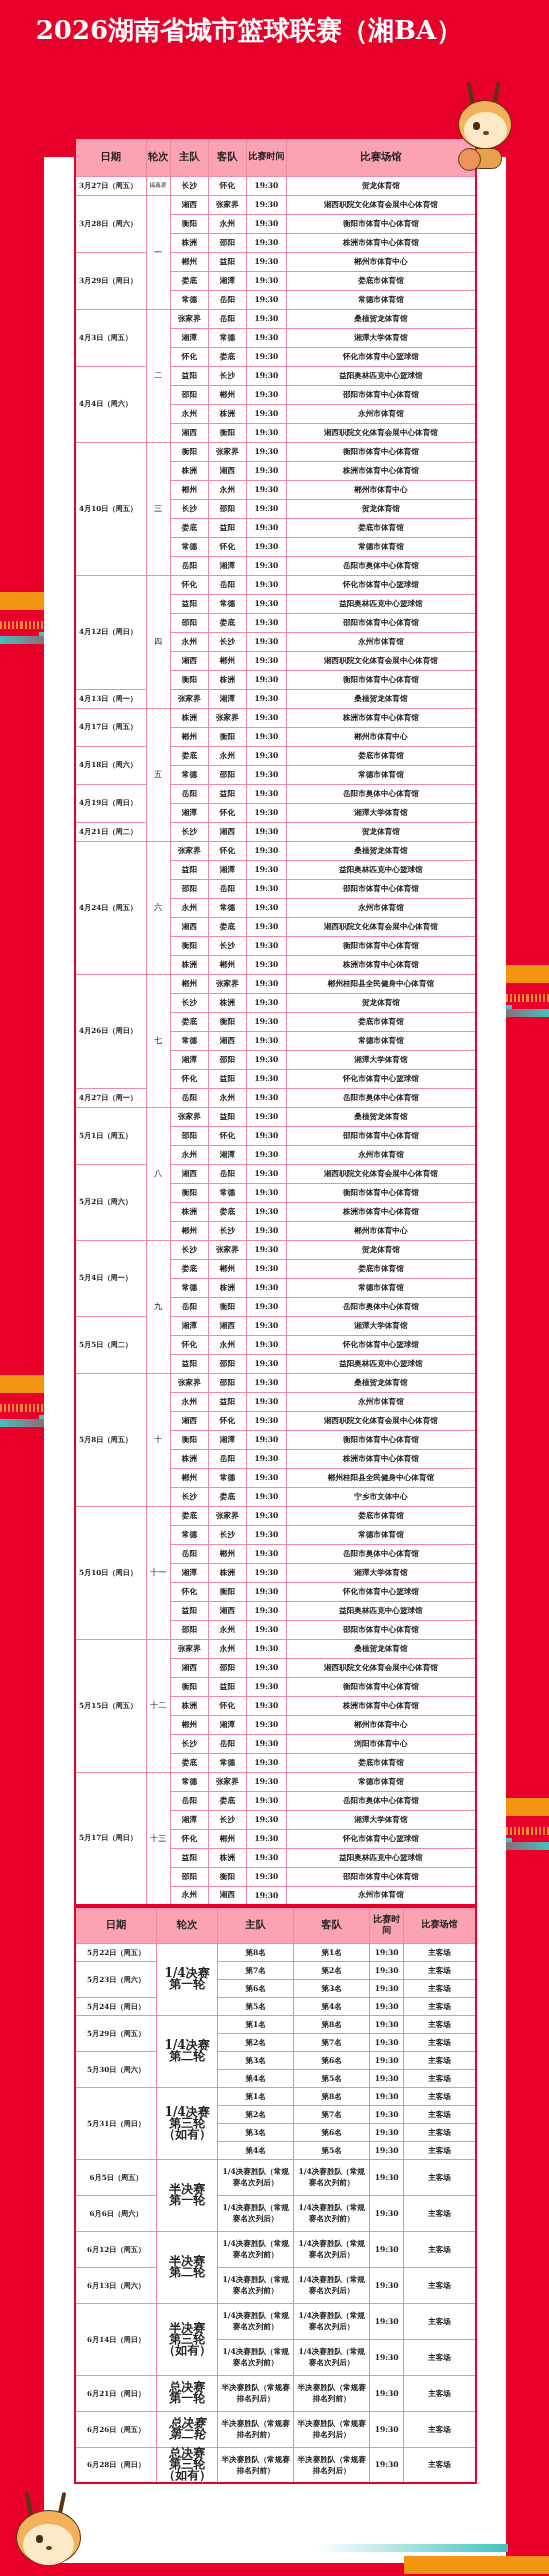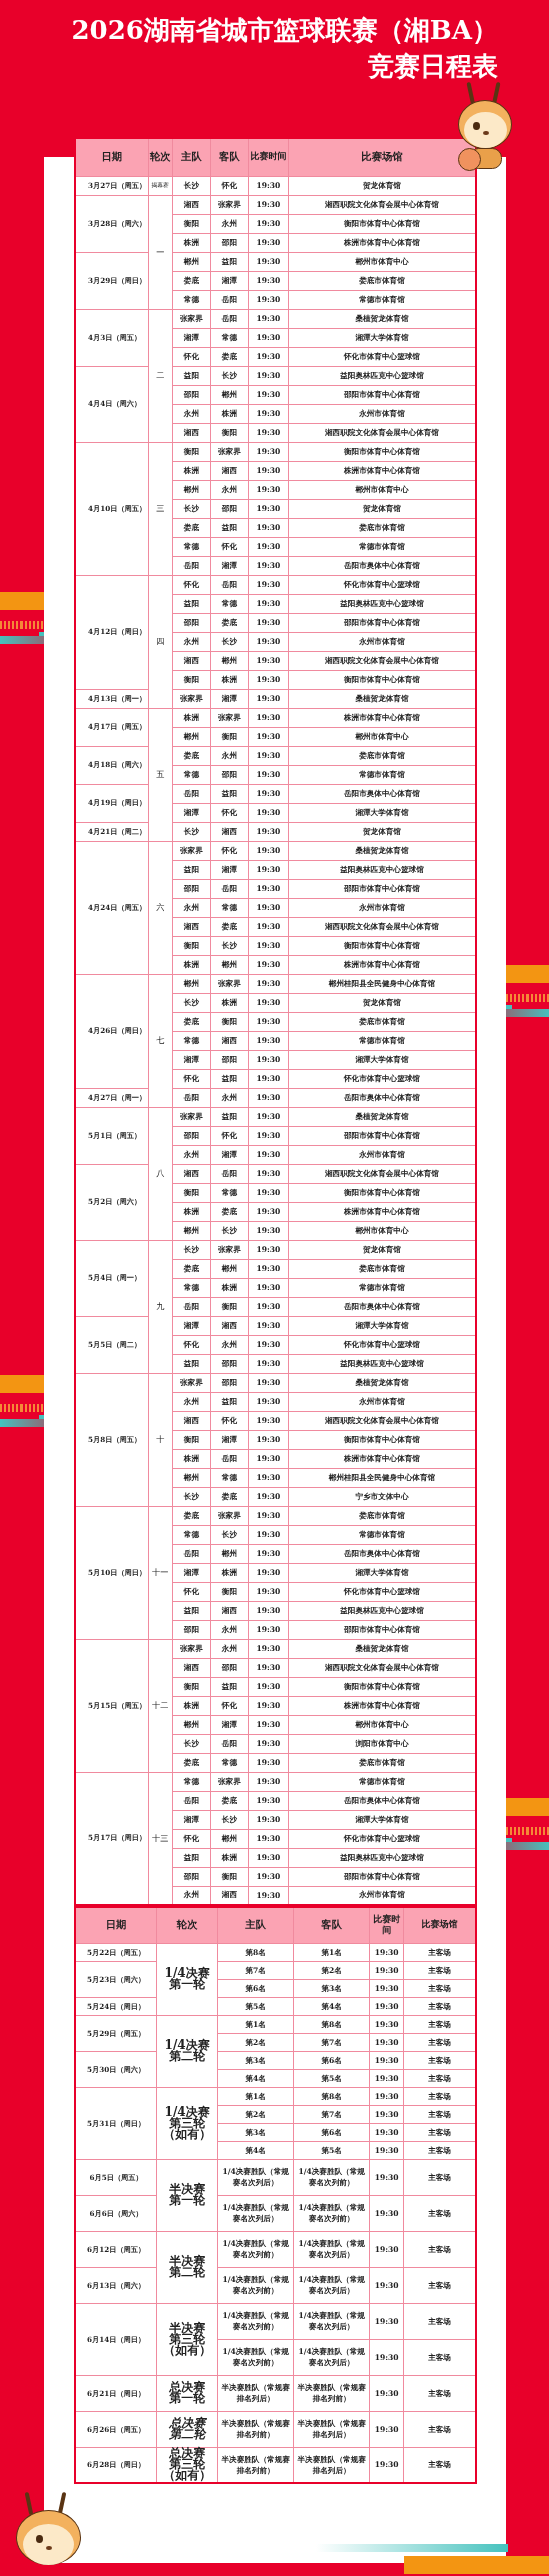--- a/index.html
+++ b/index.html
@@ -6,21 +6,21 @@
   html, body { width: 550px; }
   body {
     background: #E8002A;
     font-family: "DejaVu Serif", "Liberation Serif", serif;
     position: relative;
     height: 2576px;
     overflow: hidden;
   }
   .title-wrap {
     position: absolute; left: 0; top: 12.4px; width: 498px;
-    text-align: right; color: #fff;
+    text-align: center; color: #fff;
   }
   .title-line1 { font-size: 26px; font-weight: bold; letter-spacing: 0px; line-height: 36px; }
   .title-line2 { font-size: 26px; font-weight: bold; line-height: 36px; }
   .panel {
     position: absolute; left: 44px; top: 157px; width: 462px; height: 2406px;
     background: #fff;
   }
   table.sched {
     position: absolute; border-collapse: collapse;
     border: 2.1px solid #E8002A;
@@ -38,21 +38,21 @@
     white-space: nowrap;
   }
   table.sched th {
     background: #FBA3B3;
     font-size: 10.3px;
     color: #222;
   }
   #t1 { left: 74px; top: 137px; width: 403px; }
   #t1 th { height: 38px; }
   #t1 td { height: 19px; }
-  #t1 td.date { text-align: left; padding-left: 12px; font-size: 7.2px; }
+  #t1 td.date { text-align: left; padding-left: 3px; font-size: 7.2px; }
   #t1 td.round { font-size: 8.2px; font-weight: normal; }
   #t1 td.opener { font-size: 5.8px; }
   #t1 td.venue { font-size: 7.6px; }
   #t1 th.small { font-size: 9px; line-height: 11.7px; }
 
   #t2 { left: 74px; top: 1906px; width: 403px; }
   #t2 th { height: 36px; }
   #t2 th.small { font-size: 9px; line-height: 11.7px; }
   #t2 td { height: 18px; }
   #t2 td.tall { height: 36px; line-height: 11px; }
@@ -88,21 +88,20 @@
   .mascot .eye { position: absolute; width: 6.9px; height: 8.2px; background: #4a2a10; border-radius: 50%; }
   .mascot .nose { position: absolute; width: 5.5px; height: 4.1px; background: #6b3a1a; border-radius: 50%; }
   .mascot .ball { position: absolute; border-radius: 50%; background: #F0925E; border: 1.4px solid #5a3413; }
   .mascot .body { position: absolute; background: #E9A04A; border: 1.4px solid #5a3413; border-radius: 9.6px; }
 </style>
 </head>
 <body>
 
 <div class="title-wrap">
   <div class="title-line1">2026湖南省城市篮球联赛（湘BA）</div>
-  <div class="title-line2">竞赛日程表</div>
 </div>
 
 <div class="panel"></div>
 
 <div class="deco left" style="left:0;top:592px;">
     <div class="orange"></div>
     <div class="stripes"></div>
     <div class="tealsq"></div>
     <div class="teal"></div>
   </div>

